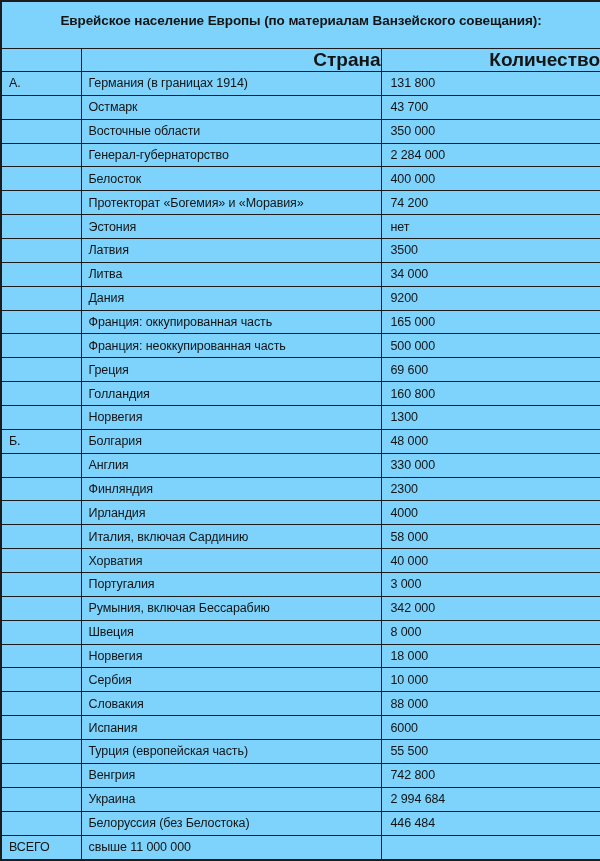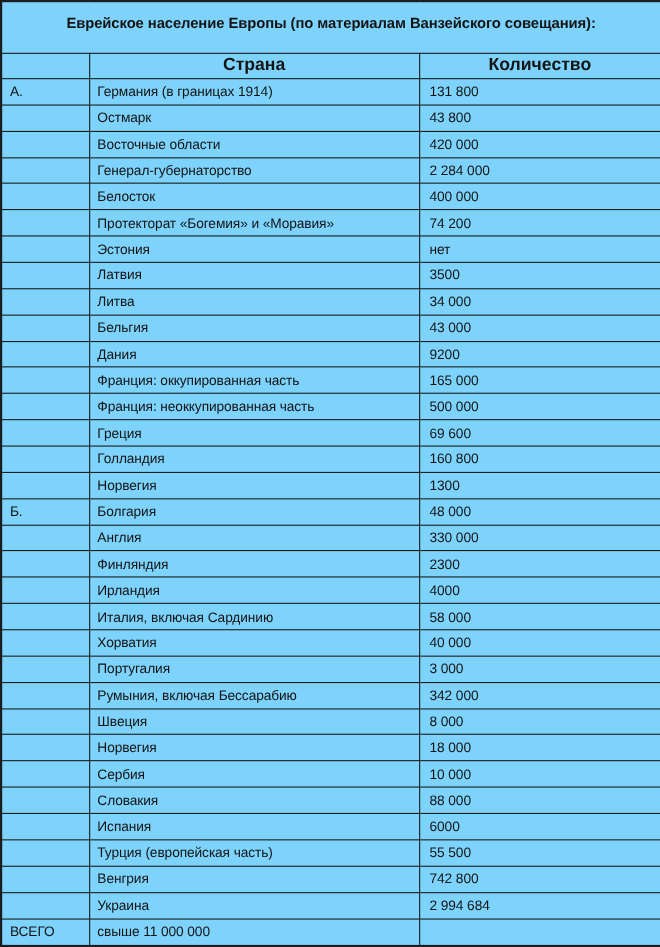--- a/index.html
+++ b/index.html
@@ -39,22 +39,22 @@
     text-align: center;
     vertical-align: middle;
     font-weight: bold;
     font-size: 13.5px;
     letter-spacing: -0.1px;
     padding: 0 10px 10px 10px;
   }
   tr.head-row th {
     height: 22px;
     font-weight: bold;
-    font-size: 16px;
-    text-align: center;
+    font-size: 19px;
+    text-align: right;
     vertical-align: middle;
     padding: 0;
   }
   td.c-group, td.c-country, td.c-count {
     font-size: 12.5px;
     letter-spacing: -0.1px;
     vertical-align: middle;
     padding: 0 4px 0 7px;
     white-space: nowrap;
     overflow: hidden;
@@ -83,26 +83,26 @@
     </thead>
     <tbody id="table-rows">
         <tr>
           <td class="c-group">А.</td>
           <td class="c-country">Германия (в границах 1914)</td>
           <td class="c-count">131 800</td>
         </tr>
         <tr>
           <td class="c-group"></td>
           <td class="c-country">Остмарк</td>
-          <td class="c-count">43 800</td>
+          <td class="c-count">43 700</td>
         </tr>
         <tr>
           <td class="c-group"></td>
           <td class="c-country">Восточные области</td>
-          <td class="c-count">420 000</td>
+          <td class="c-count">350 000</td>
         </tr>
         <tr>
           <td class="c-group"></td>
           <td class="c-country">Генерал-губернаторство</td>
           <td class="c-count">2 284 000</td>
         </tr>
         <tr>
           <td class="c-group"></td>
           <td class="c-country">Белосток</td>
           <td class="c-count">400 000</td>
@@ -119,25 +119,20 @@
         </tr>
         <tr>
           <td class="c-group"></td>
           <td class="c-country">Латвия</td>
           <td class="c-count">3500</td>
         </tr>
         <tr>
           <td class="c-group"></td>
           <td class="c-country">Литва</td>
           <td class="c-count">34 000</td>
-        </tr>
-        <tr>
-          <td class="c-group"></td>
-          <td class="c-country">Бельгия</td>
-          <td class="c-count">43 000</td>
         </tr>
         <tr>
           <td class="c-group"></td>
           <td class="c-country">Дания</td>
           <td class="c-count">9200</td>
         </tr>
         <tr>
           <td class="c-group"></td>
           <td class="c-country">Франция: оккупированная часть</td>
           <td class="c-count">165 000</td>
@@ -234,20 +229,25 @@
         </tr>
         <tr>
           <td class="c-group"></td>
           <td class="c-country">Венгрия</td>
           <td class="c-count">742 800</td>
         </tr>
         <tr>
           <td class="c-group"></td>
           <td class="c-country">Украина</td>
           <td class="c-count">2 994 684</td>
+        </tr>
+        <tr>
+          <td class="c-group"></td>
+          <td class="c-country">Белоруссия (без Белостока)</td>
+          <td class="c-count">446 484</td>
         </tr>
         <tr>
           <td class="c-group">ВСЕГО</td>
           <td class="c-country">свыше 11 000 000</td>
           <td class="c-count"></td>
         </tr>
       </tbody>
   </table>
 </div>
 

